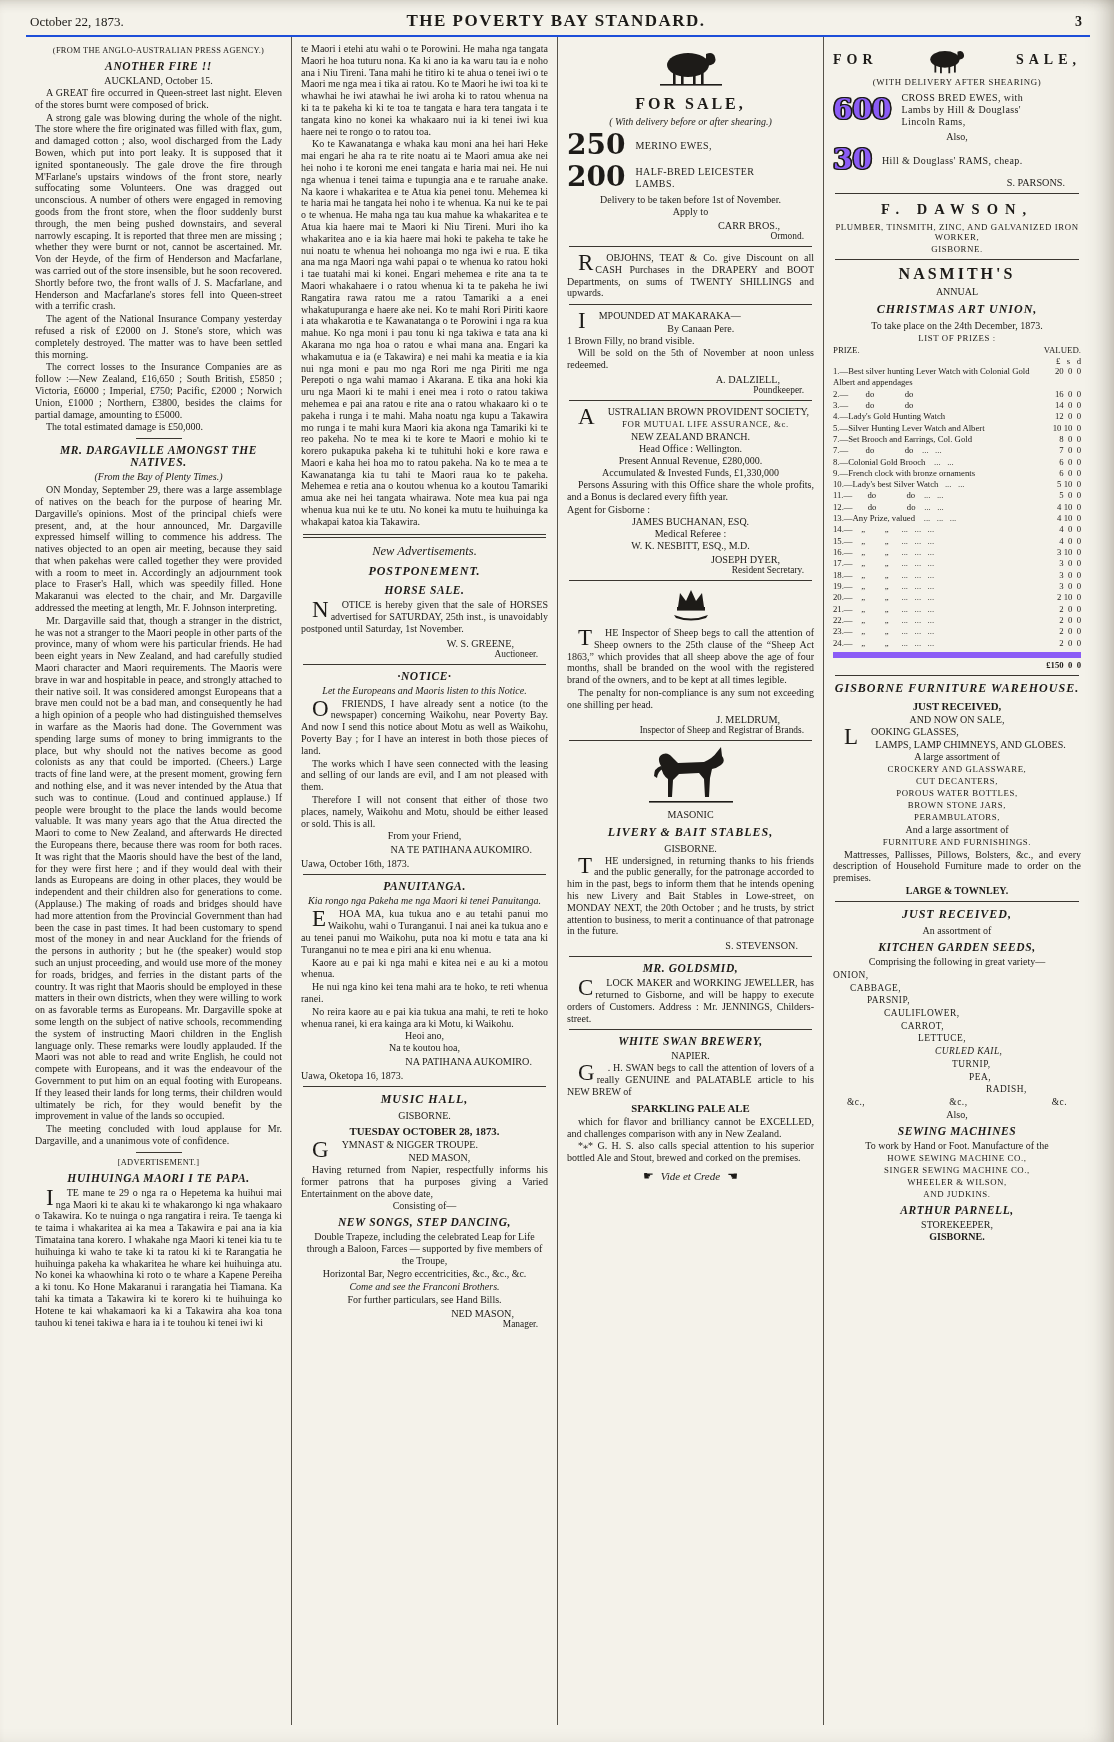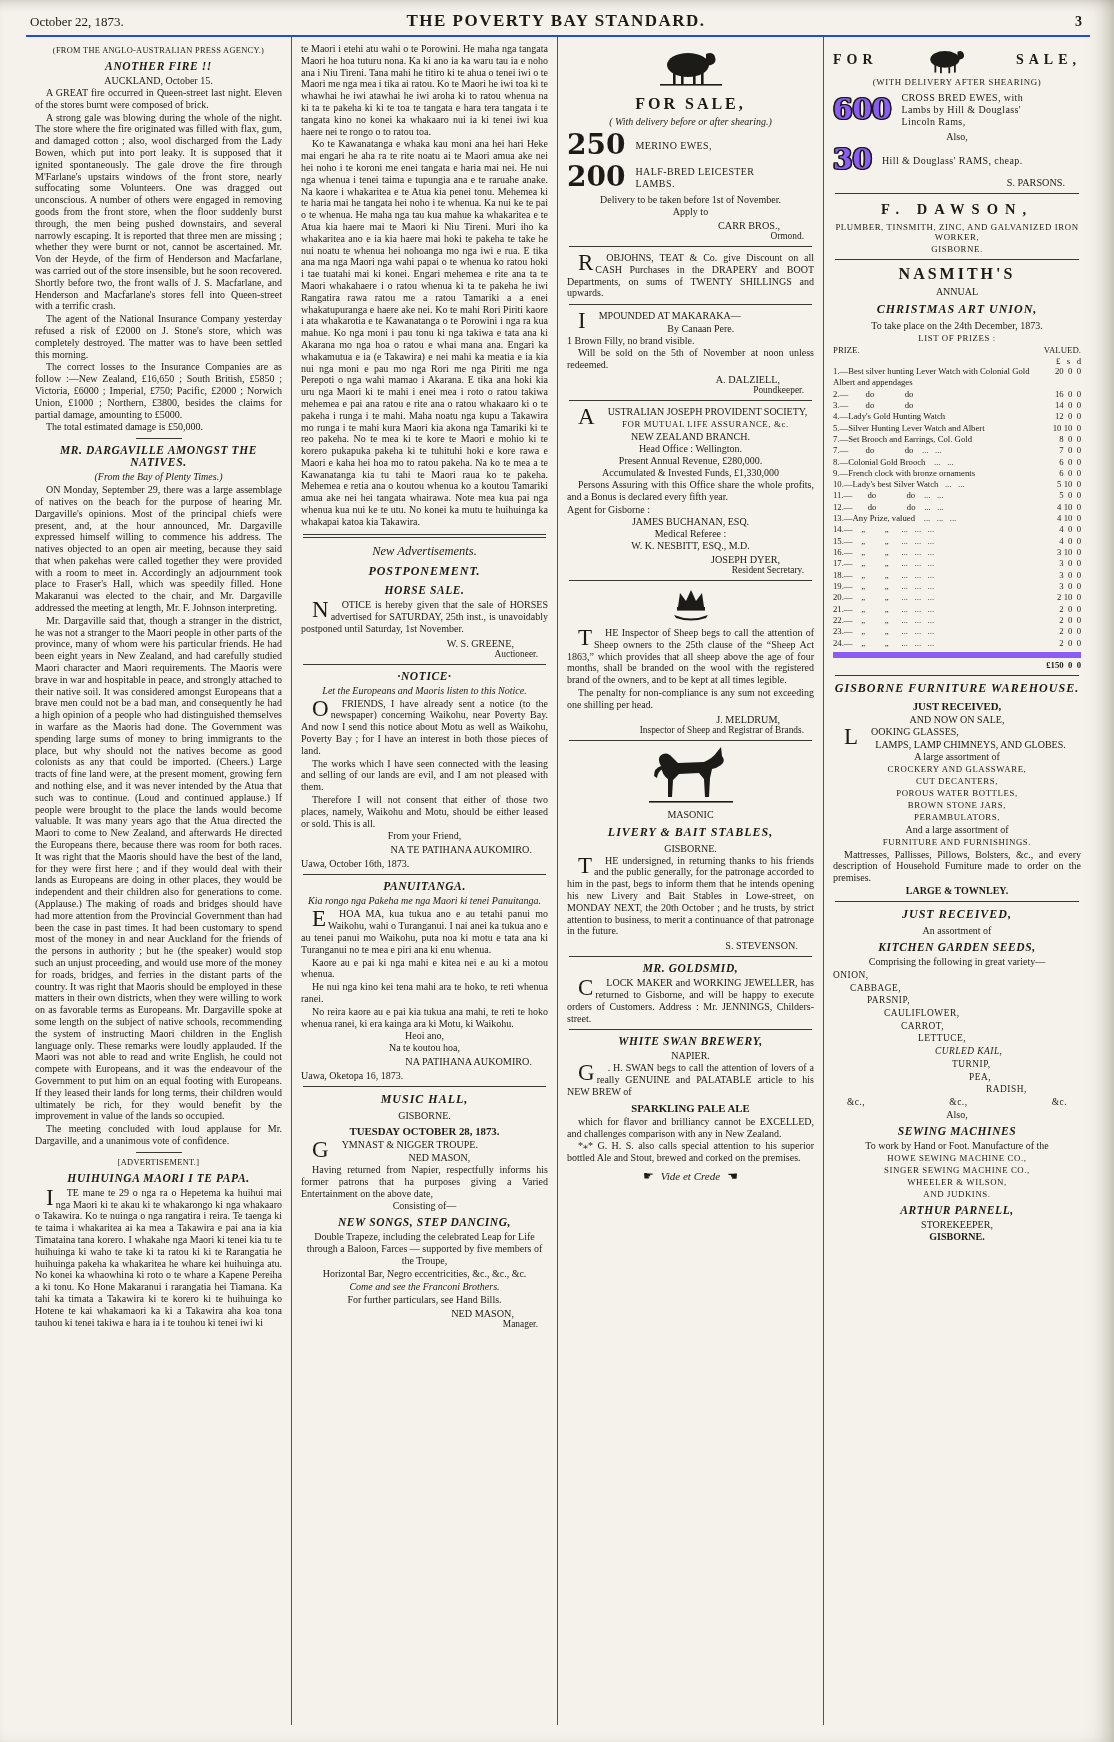--- a/index.html
+++ b/index.html
@@ -180,21 +180,21 @@
         <div class="rule"></div>
         <p class="para"><span class="dc">I</span><span class="pt">MPOUNDED AT MAKARAKA—</span></p>
         <div class="c">By Canaan Pere.</div>
         <div class="cl">1 Brown Filly, no brand visible.</div>
         <p class="para"><span class="pt">Will be sold on the 5th of November at noon unless redeemed.</span></p>
         <div class="sig">
           <div class="name">A. DALZIELL,</div>
           <div class="role">Poundkeeper.</div>
         </div>
         <div class="rule"></div>
-        <p class="para"><span class="dc">A</span><span class="pt">USTRALIAN JOSEPH PROVIDENT SOCIETY,</span></p>
+        <p class="para"><span class="dc">A</span><span class="pt">USTRALIAN BROWN PROVIDENT SOCIETY,</span></p>
         <div class="sc">FOR MUTUAL LIFE ASSURANCE, &amp;c.</div>
         <div class="c">NEW ZEALAND BRANCH.</div>
         <div class="c">Head Office :  Wellington.</div>
         <div class="c">Present Annual Revenue, £280,000.</div>
         <div class="c">Accumulated &amp; Invested Funds, £1,330,000</div>
         <p class="para"><span class="pt">Persons Assuring with this Office share the whole profits, and a Bonus is declared every fifth year.</span></p>
         <div class="cl">Agent for Gisborne :</div>
         <div class="c">JAMES BUCHANAN, ESQ.</div>
         <div class="c">Medical Referee :</div>
         <div class="c">W. K. NESBITT, ESQ., M.D.</div>

